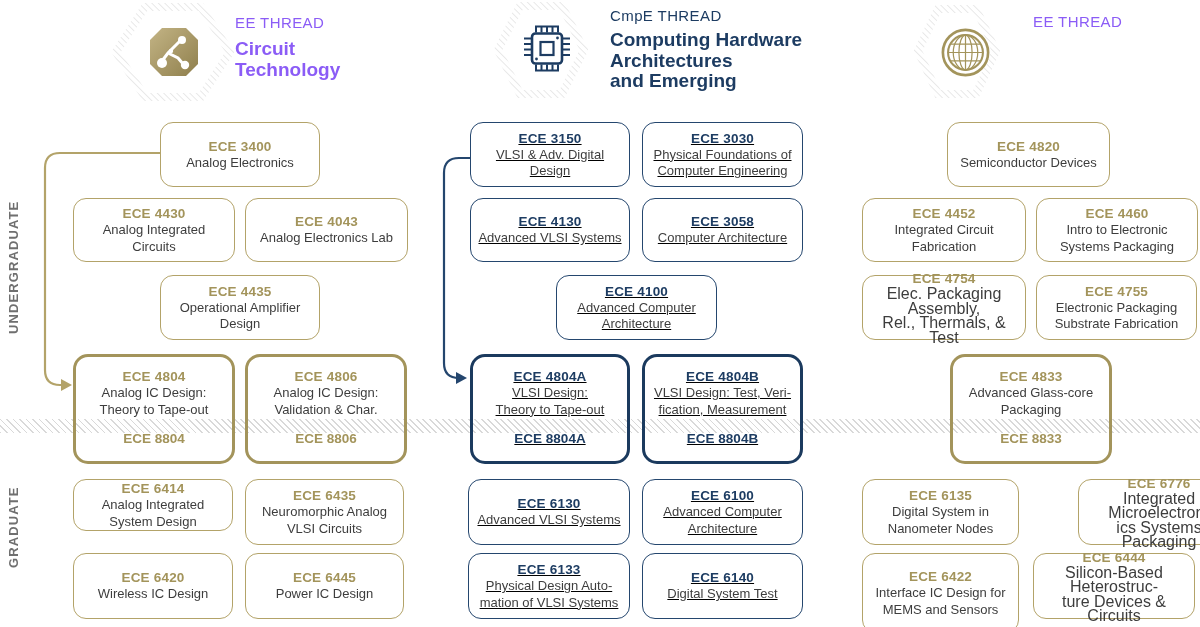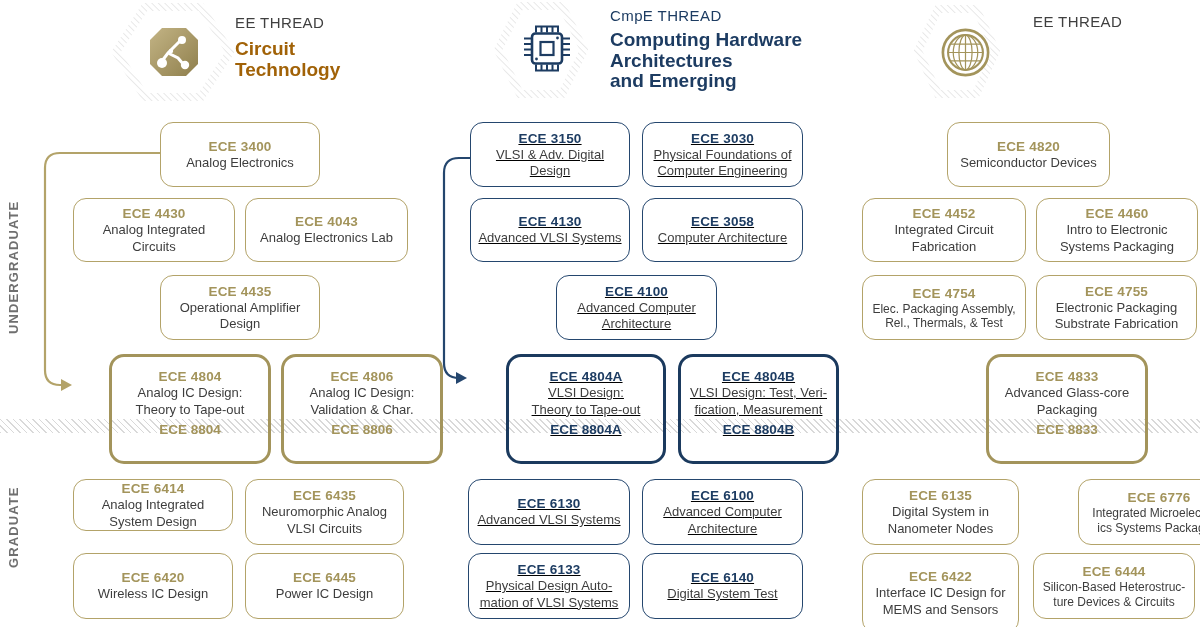--- a/index.html
+++ b/index.html
@@ -13,36 +13,36 @@
     writing-mode:vertical-rl;transform:rotate(180deg);text-align:center;z-index:2;}
   .vlabel.ug{left:6px;top:208px;height:126px;}
   .vlabel.gr{left:6px;top:486px;height:82px;}
   
   .box{position:absolute;border-radius:13px;background:#fff;z-index:2;display:flex;
     flex-direction:column;align-items:center;justify-content:center;text-align:center;
     box-sizing:border-box;padding:4px 3px;}
   .box.gold{border:1.7px solid #b3a369;}
   .box.navy{border:1.7px solid #24466e;text-decoration:underline;}
   .box.thick{border-radius:15px;background:transparent;justify-content:flex-end;
-    padding:11px 3px 23px;margin-left:36px;}
+    padding:11px 3px 14px;}
   .box.thick.gold{border:3.6px solid #a3945b;}
   .box.thick.navy{border:3.6px solid #1b3a5e;}
   .code{font-weight:700;font-size:13.5px;letter-spacing:.2px;line-height:17px;}
   .gold .code{color:#a3945b;}
   .navy .code{color:#1d3c62;}
   .line{font-size:13px;color:#3d3d3d;line-height:16.5px;}
-  .box.sm .line{font-size:12px;line-height:14.5px;}
+  .box.sm .line{font-size:16px;line-height:14.5px;}
   .grad-code{margin-top:auto;font-weight:700;font-size:13.5px;line-height:17px;}
   .gold .grad-code{color:#a3945b;}
   .navy .grad-code{color:#1d3c62;}
   
   .hdr-label{position:absolute;font-size:15px;letter-spacing:.4px;z-index:2;}
   .hdr-title{position:absolute;font-size:19px;font-weight:700;line-height:20.5px;z-index:2;}
-  .goldtxt{color:#a16207;}
-  .goldlight{color:#404040;}
+  .goldtxt{color:#8b5cf6;}
+  .goldlight{color:#8b5cf6;}
   .navytxt{color:#1d3c62;}
   .abs{position:absolute;z-index:2;}
   svg{display:block;}
   .arrows{position:absolute;left:0;top:0;z-index:1;pointer-events:none;}
 </style>
 </head>
 <body>
 
 <div class="canvas">
 

